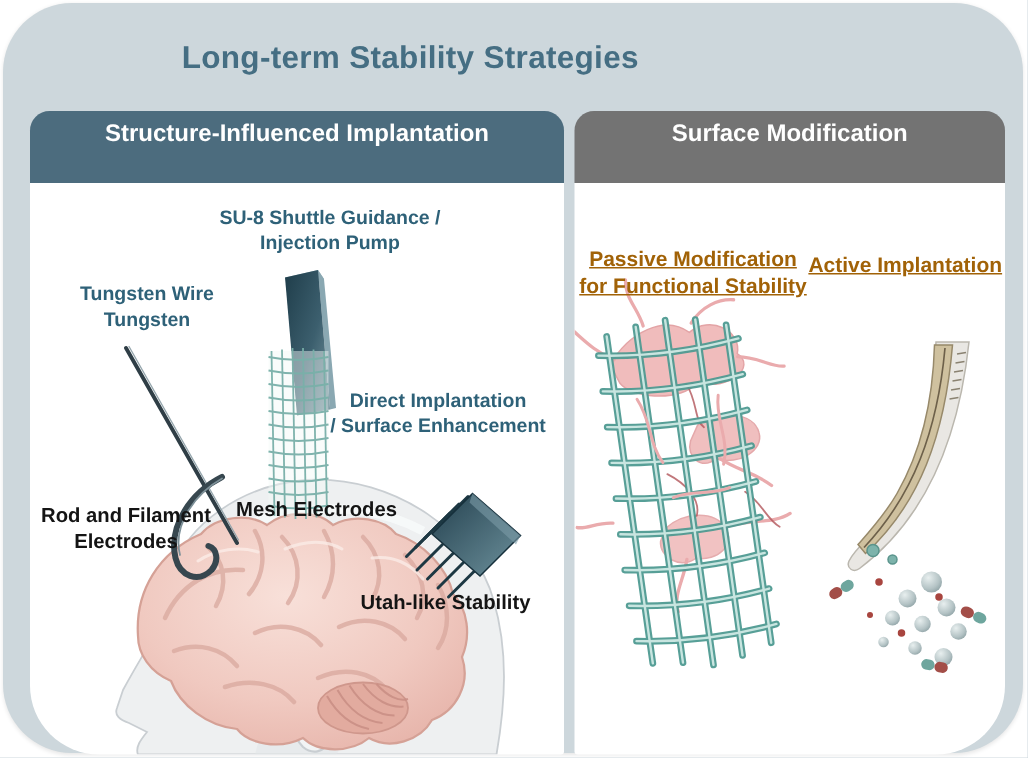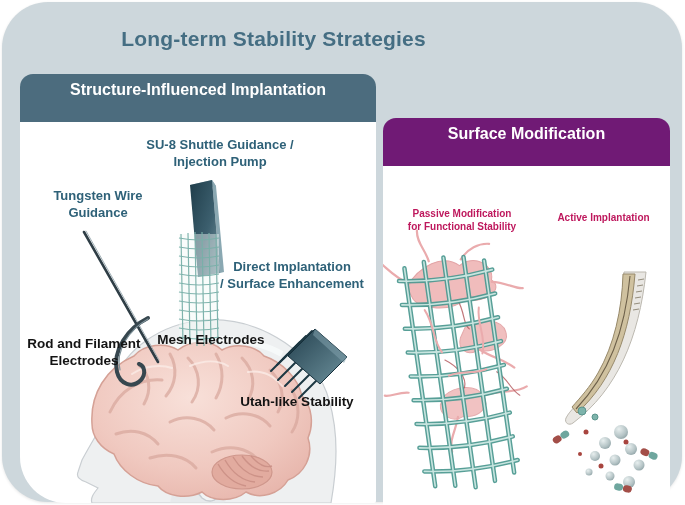--- a/index.html
+++ b/index.html
@@ -16,31 +16,31 @@
     font-size:21px;font-weight:bold;color:#456e83;letter-spacing:.2px;
   }
   .col{position:absolute;top:74px;}
   .col-left{left:20px;width:356px;}
   .col-right{left:383px;width:287px;}
   .tab{
     height:48px;line-height:31px;text-align:center;color:#ffffff;
     font-size:16px;font-weight:bold;border-radius:13px 13px 0 0;
   }
   .tab-structure{background:#4c6c7e;}
-  .tab-surface{background:#701a75;margin-top:44px;}
+  .tab-surface{background:#737373;}
   .panel{
     position:relative;height:381px;background:#ffffff;overflow:hidden;
   }
   .panel-left{border-radius:0 0 2px 46px;}
   .panel-right{border-radius:0 0 46px 2px;}
   .panel svg{position:absolute;left:0;top:0;}
   .lbl{position:absolute;font-weight:bold;text-align:center;line-height:1.28;}
   .lbl-teal{color:#2e6178;font-size:13px;}
   .lbl-black{color:#141414;font-size:13.5px;}
-  .lbl-salmon{color:#be185d;font-size:10px;}
+  .lbl-salmon{color:#a16207;font-size:14px;text-decoration:underline;}
   
   .lbl-su8{left:95px;top:15px;width:210px;}
   .lbl-tungsten{left:8px;top:66px;width:140px;}
   .lbl-direct{left:192px;top:137px;width:160px;}
   .lbl-rod{left:0px;top:213px;width:128px;}
   .lbl-mesh{left:124px;top:209px;width:134px;}
   .lbl-utah{left:198px;top:271px;width:158px;}
   
   .lbl-passive{left:0px;top:42px;width:158px;}
   .lbl-active{left:154px;top:46px;width:133px;}
@@ -176,21 +176,21 @@
         <polygon points="295,207 327,235 324,241 293,213" fill="#7b9ba6" opacity=".6"></polygon>
       </g>
     </svg>
 
     <div class="lbl lbl-teal lbl-su8">
       <div>SU-8 Shuttle Guidance /</div>
       <div>Injection Pump</div>
     </div>
     <div class="lbl lbl-teal lbl-tungsten">
       <div>Tungsten Wire</div>
-      <div>Guidance</div>
+      <div>Tungsten</div>
     </div>
     <div class="lbl lbl-teal lbl-direct">
       <div>Direct Implantation</div>
       <div>/ Surface Enhancement</div>
     </div>
     <div class="lbl lbl-black lbl-rod">
       <div>Rod and Filament</div>
       <div>Electrodes</div>
     </div>
     <div class="lbl lbl-black lbl-mesh">Mesh Electrodes</div>

